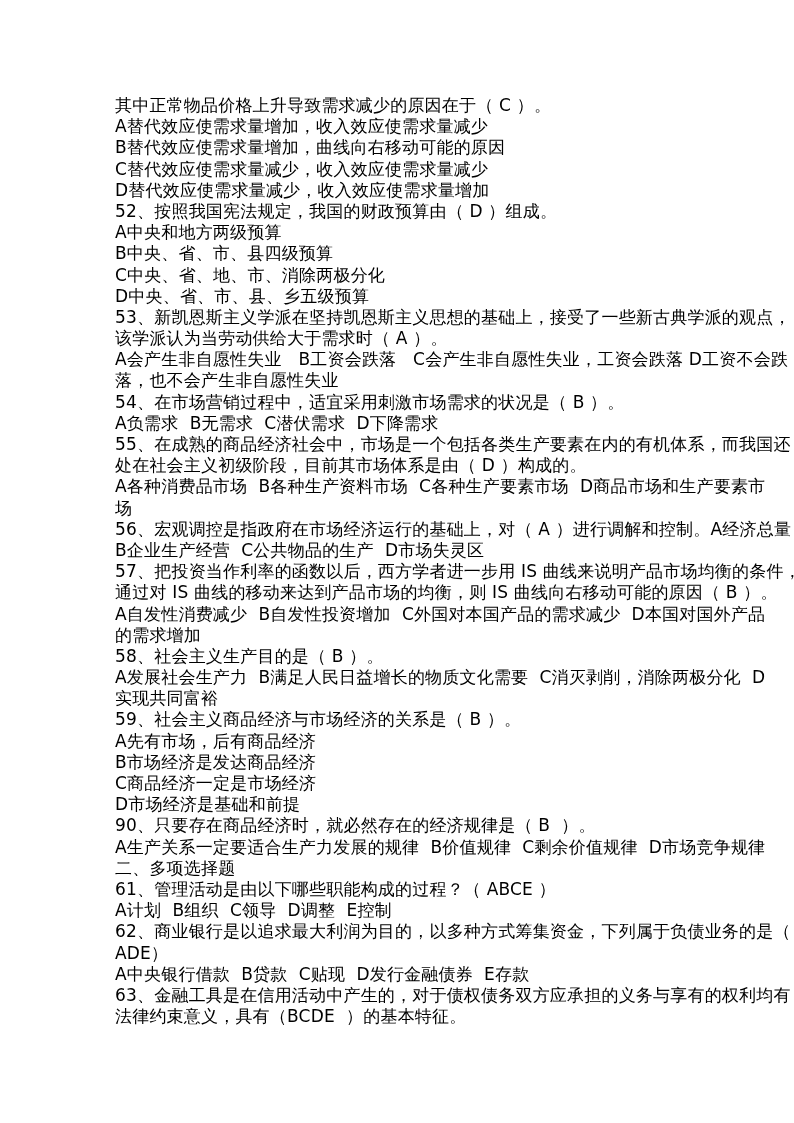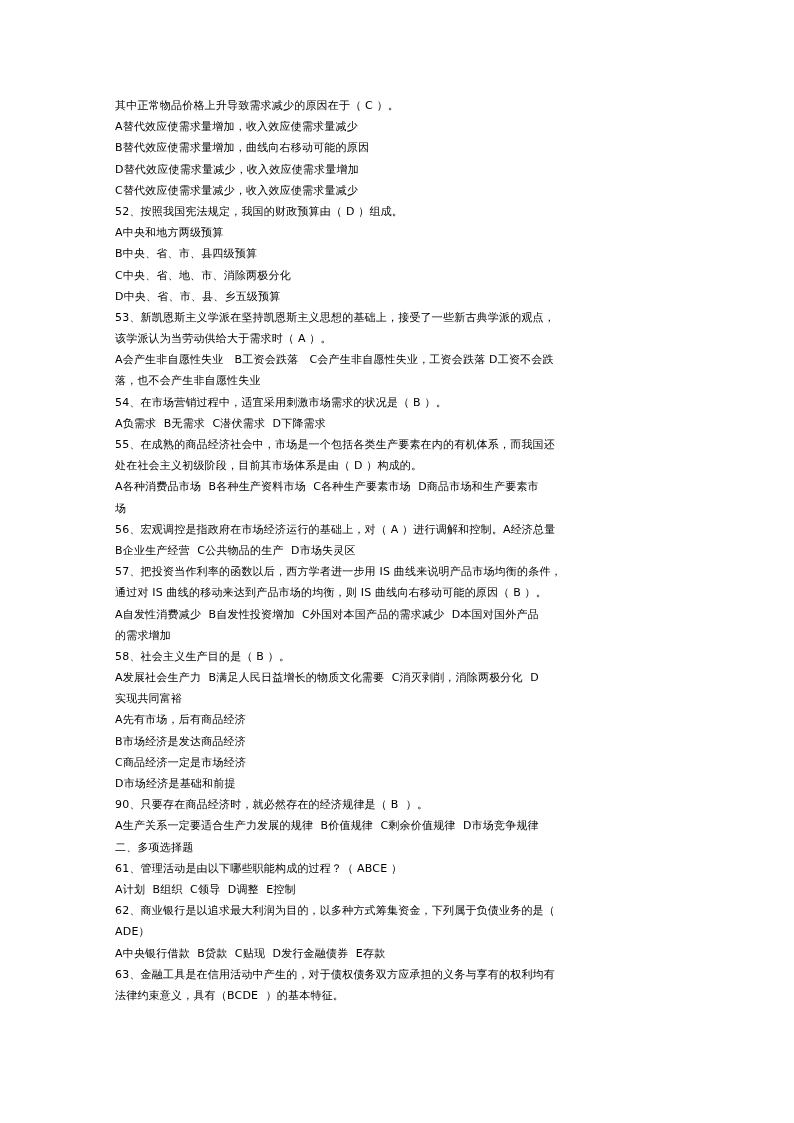--- a/index.html
+++ b/index.html
@@ -23,37 +23,37 @@
     background: #ffffff;
   }
   .text-block {
     position: absolute;
     left: 115px;
     top: 95px;
     width: 572px;
   }
   .line {
     white-space: pre;
-    font-size: 11px;
+    font-size: 17px;
     line-height: 21.2px;
     height: 21.2px;
     letter-spacing: 0.2px;
     color: #000000;
   }
 </style>
 </head>
 <body>
 
 <div class="page">
   <div class="text-block">
       <div class="line">其中正常物品价格上升导致需求减少的原因在于（ C ）。</div>
       <div class="line">A替代效应使需求量增加，收入效应使需求量减少</div>
       <div class="line">B替代效应使需求量增加，曲线向右移动可能的原因</div>
+      <div class="line">C替代效应使需求量减少，收入效应使需求量减少</div>
       <div class="line">D替代效应使需求量减少，收入效应使需求量增加</div>
-      <div class="line">C替代效应使需求量减少，收入效应使需求量减少</div>
       <div class="line">52、按照我国宪法规定，我国的财政预算由（ D ）组成。</div>
       <div class="line">A中央和地方两级预算</div>
       <div class="line">B中央、省、市、县四级预算</div>
       <div class="line">C中央、省、地、市、消除两极分化</div>
       <div class="line">D中央、省、市、县、乡五级预算</div>
       <div class="line">53、新凯恩斯主义学派在坚持凯恩斯主义思想的基础上，接受了一些新古典学派的观点，</div>
       <div class="line">该学派认为当劳动供给大于需求时（ A ）。</div>
       <div class="line">A会产生非自愿性失业   B工资会跌落   C会产生非自愿性失业，工资会跌落 D工资不会跌</div>
       <div class="line">落，也不会产生非自愿性失业</div>
       <div class="line">54、在市场营销过程中，适宜采用刺激市场需求的状况是（ B ）。</div>
@@ -64,20 +64,21 @@
       <div class="line">场</div>
       <div class="line">56、宏观调控是指政府在市场经济运行的基础上，对（ A ）进行调解和控制。A经济总量</div>
       <div class="line">B企业生产经营  C公共物品的生产  D市场失灵区</div>
       <div class="line">57、把投资当作利率的函数以后，西方学者进一步用 IS 曲线来说明产品市场均衡的条件，</div>
       <div class="line">通过对 IS 曲线的移动来达到产品市场的均衡，则 IS 曲线向右移动可能的原因（ B ）。</div>
       <div class="line">A自发性消费减少  B自发性投资增加  C外国对本国产品的需求减少  D本国对国外产品</div>
       <div class="line">的需求增加</div>
       <div class="line">58、社会主义生产目的是（ B ）。</div>
       <div class="line">A发展社会生产力  B满足人民日益增长的物质文化需要  C消灭剥削，消除两极分化  D</div>
       <div class="line">实现共同富裕</div>
+      <div class="line">59、社会主义商品经济与市场经济的关系是（ B ）。</div>
       <div class="line">A先有市场，后有商品经济</div>
       <div class="line">B市场经济是发达商品经济</div>
       <div class="line">C商品经济一定是市场经济</div>
       <div class="line">D市场经济是基础和前提</div>
       <div class="line">90、只要存在商品经济时，就必然存在的经济规律是（ B  ）。</div>
       <div class="line">A生产关系一定要适合生产力发展的规律  B价值规律  C剩余价值规律  D市场竞争规律</div>
       <div class="line">二、多项选择题</div>
       <div class="line">61、管理活动是由以下哪些职能构成的过程？（ ABCE ）</div>
       <div class="line">A计划  B组织  C领导  D调整  E控制</div>
       <div class="line">62、商业银行是以追求最大利润为目的，以多种方式筹集资金，下列属于负债业务的是（</div>

